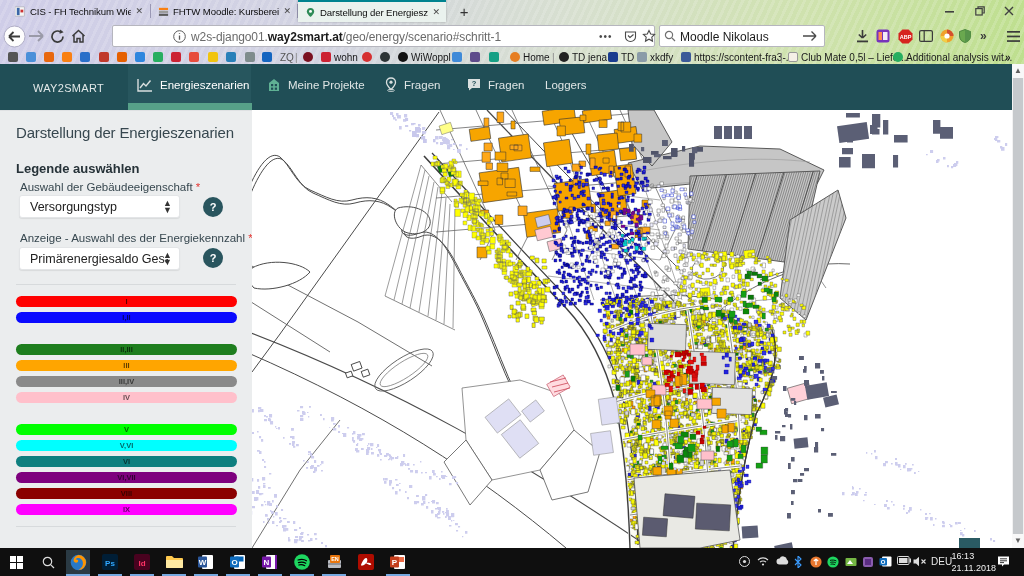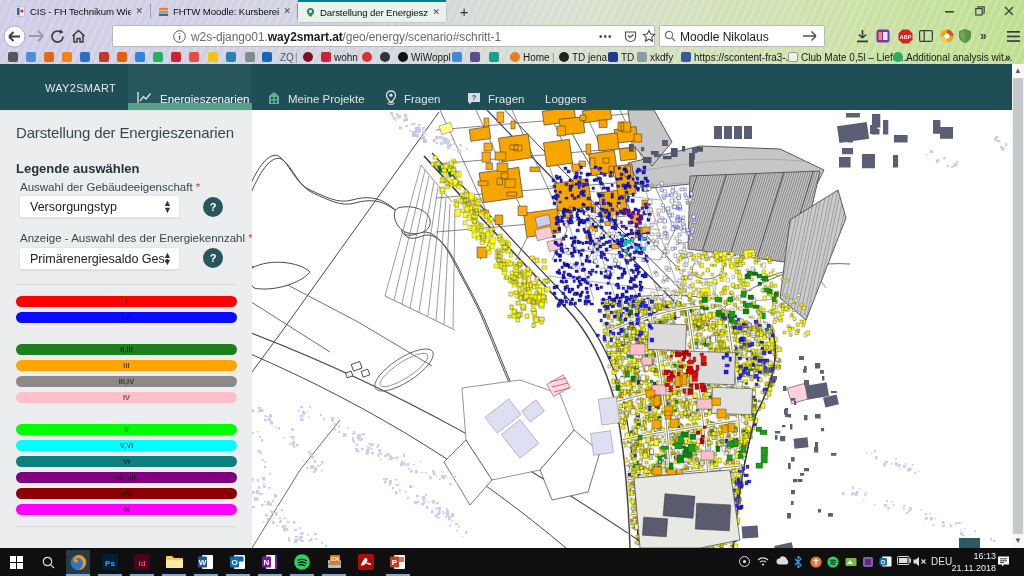--- a/index.html
+++ b/index.html
@@ -19,22 +19,22 @@
 
 #urlbar{position:absolute;left:112px;top:25px;width:543px;height:22px;background:#fff;border:1px solid #b6b6be;border-radius:2px}
 #searchbar{position:absolute;left:659px;top:25px;width:166px;height:22px;background:#fff;border:1px solid #b6b6be;border-radius:2px}
 .tbico{position:absolute;top:22px;height:28px;display:flex;align-items:center;justify-content:center}
 
 #bookmarks{position:absolute;left:0;top:50px;width:1024px;height:14px;font-size:10px;color:#18181a}
 .bm{position:absolute;top:0;height:14px;display:flex;align-items:center;white-space:nowrap}
 .bmi{width:10px;height:10px;border-radius:2px;margin-right:3px;flex:none}
 
 #appbar{position:absolute;left:0;top:64px;width:1012px;height:46px;background:#204e56;color:#e4e8e8}
-#appbar .brand{position:absolute;left:45px;top:18px;font-size:11px;letter-spacing:0.3px;color:#e2e8e8}
-.navitem{position:absolute;top:0;height:41px;display:flex;align-items:flex-end;font-size:11.5px;color:#dfe5e5}
+#appbar .brand{position:absolute;left:33px;top:18px;font-size:11px;letter-spacing:0.3px;color:#e2e8e8}
+.navitem{position:absolute;top:0;height:41px;display:flex;align-items:center;font-size:11.5px;color:#dfe5e5}
 #navactive{position:absolute;left:128px;top:0;width:123px;height:39px;background:#27565e}
 #navgreen{position:absolute;left:128px;top:103px;width:124px;height:8px;background:#57a189}
 
 #sidebar{position:absolute;left:0;top:110px;width:252px;height:438px;background:#ebedee;border-top:1px solid #dfe1e3}
 #sb-title{position:absolute;left:16px;top:124px;width:240px;font-size:15px;color:#37474f;white-space:nowrap;letter-spacing:-0.15px}
 #sb-leg{position:absolute;left:16px;top:161px;font-size:13px;font-weight:bold;color:#263238}
 .sb-label{position:absolute;left:20px;font-size:11.5px;color:#37474f}
 .sb-label .req{color:#e53935}
 .sel{position:absolute;left:19px;width:161px;height:23px;background:#fff;border-radius:3px;border:1px solid #e3e5e7;
  font-size:12.5px;color:#212121;display:flex;align-items:center;padding-left:10px;box-shadow:0 1px 1px rgba(0,0,0,.08)}
@@ -45,21 +45,21 @@
 .pill{position:absolute;left:16px;width:221px;height:11px;border-radius:6px;font-size:7.5px;
  color:rgba(0,0,0,.62);text-align:center;line-height:11px;font-weight:bold}
 
 #scroll{position:absolute;left:1012px;top:64px;width:12px;height:484px;background:#f2f2f2}
 #scroll .thumb{position:absolute;left:1px;top:14px;width:10px;height:460px;background:#c6c9cc}
 #scroll .btn{position:absolute;left:0;width:12px;height:14px;background:#f8f8f8;color:#606060;font-size:8px;text-align:center;line-height:14px}
 
 #taskbar{position:absolute;left:0;top:548px;width:1024px;height:28px;background:#0f0f0f;color:#fff}
 .tk{position:absolute;top:2px;width:24px;height:24px;display:flex;align-items:center;justify-content:center}
 .runline{position:absolute;top:26px;height:2px;background:#76a9e0}
-#clock{position:absolute;right:28px;top:2px;font-size:9px;text-align:right;line-height:12px;color:#f2f2f2}
+#clock{position:absolute;right:28px;top:2px;font-size:9px;text-align:left;line-height:12px;color:#f2f2f2}
 .tray{position:absolute;top:7px;font-size:10px;color:#e8e8e8}
 </style></head><body>
 <div id="stage">
 <div id="chrome">
       <div class="stripes"></div>
     </div>
 <div class="tab" style="left:8px;width:141px">
  <svg class="favicon" viewBox="0 0 12 12">
         <rect x="0" y="1" width="10" height="10" fill="#f5f5f5" stroke="#999" stroke-width="0.5"></rect>
         <rect x="2" y="2" width="3" height="8" fill="#3a66a7"></rect>

